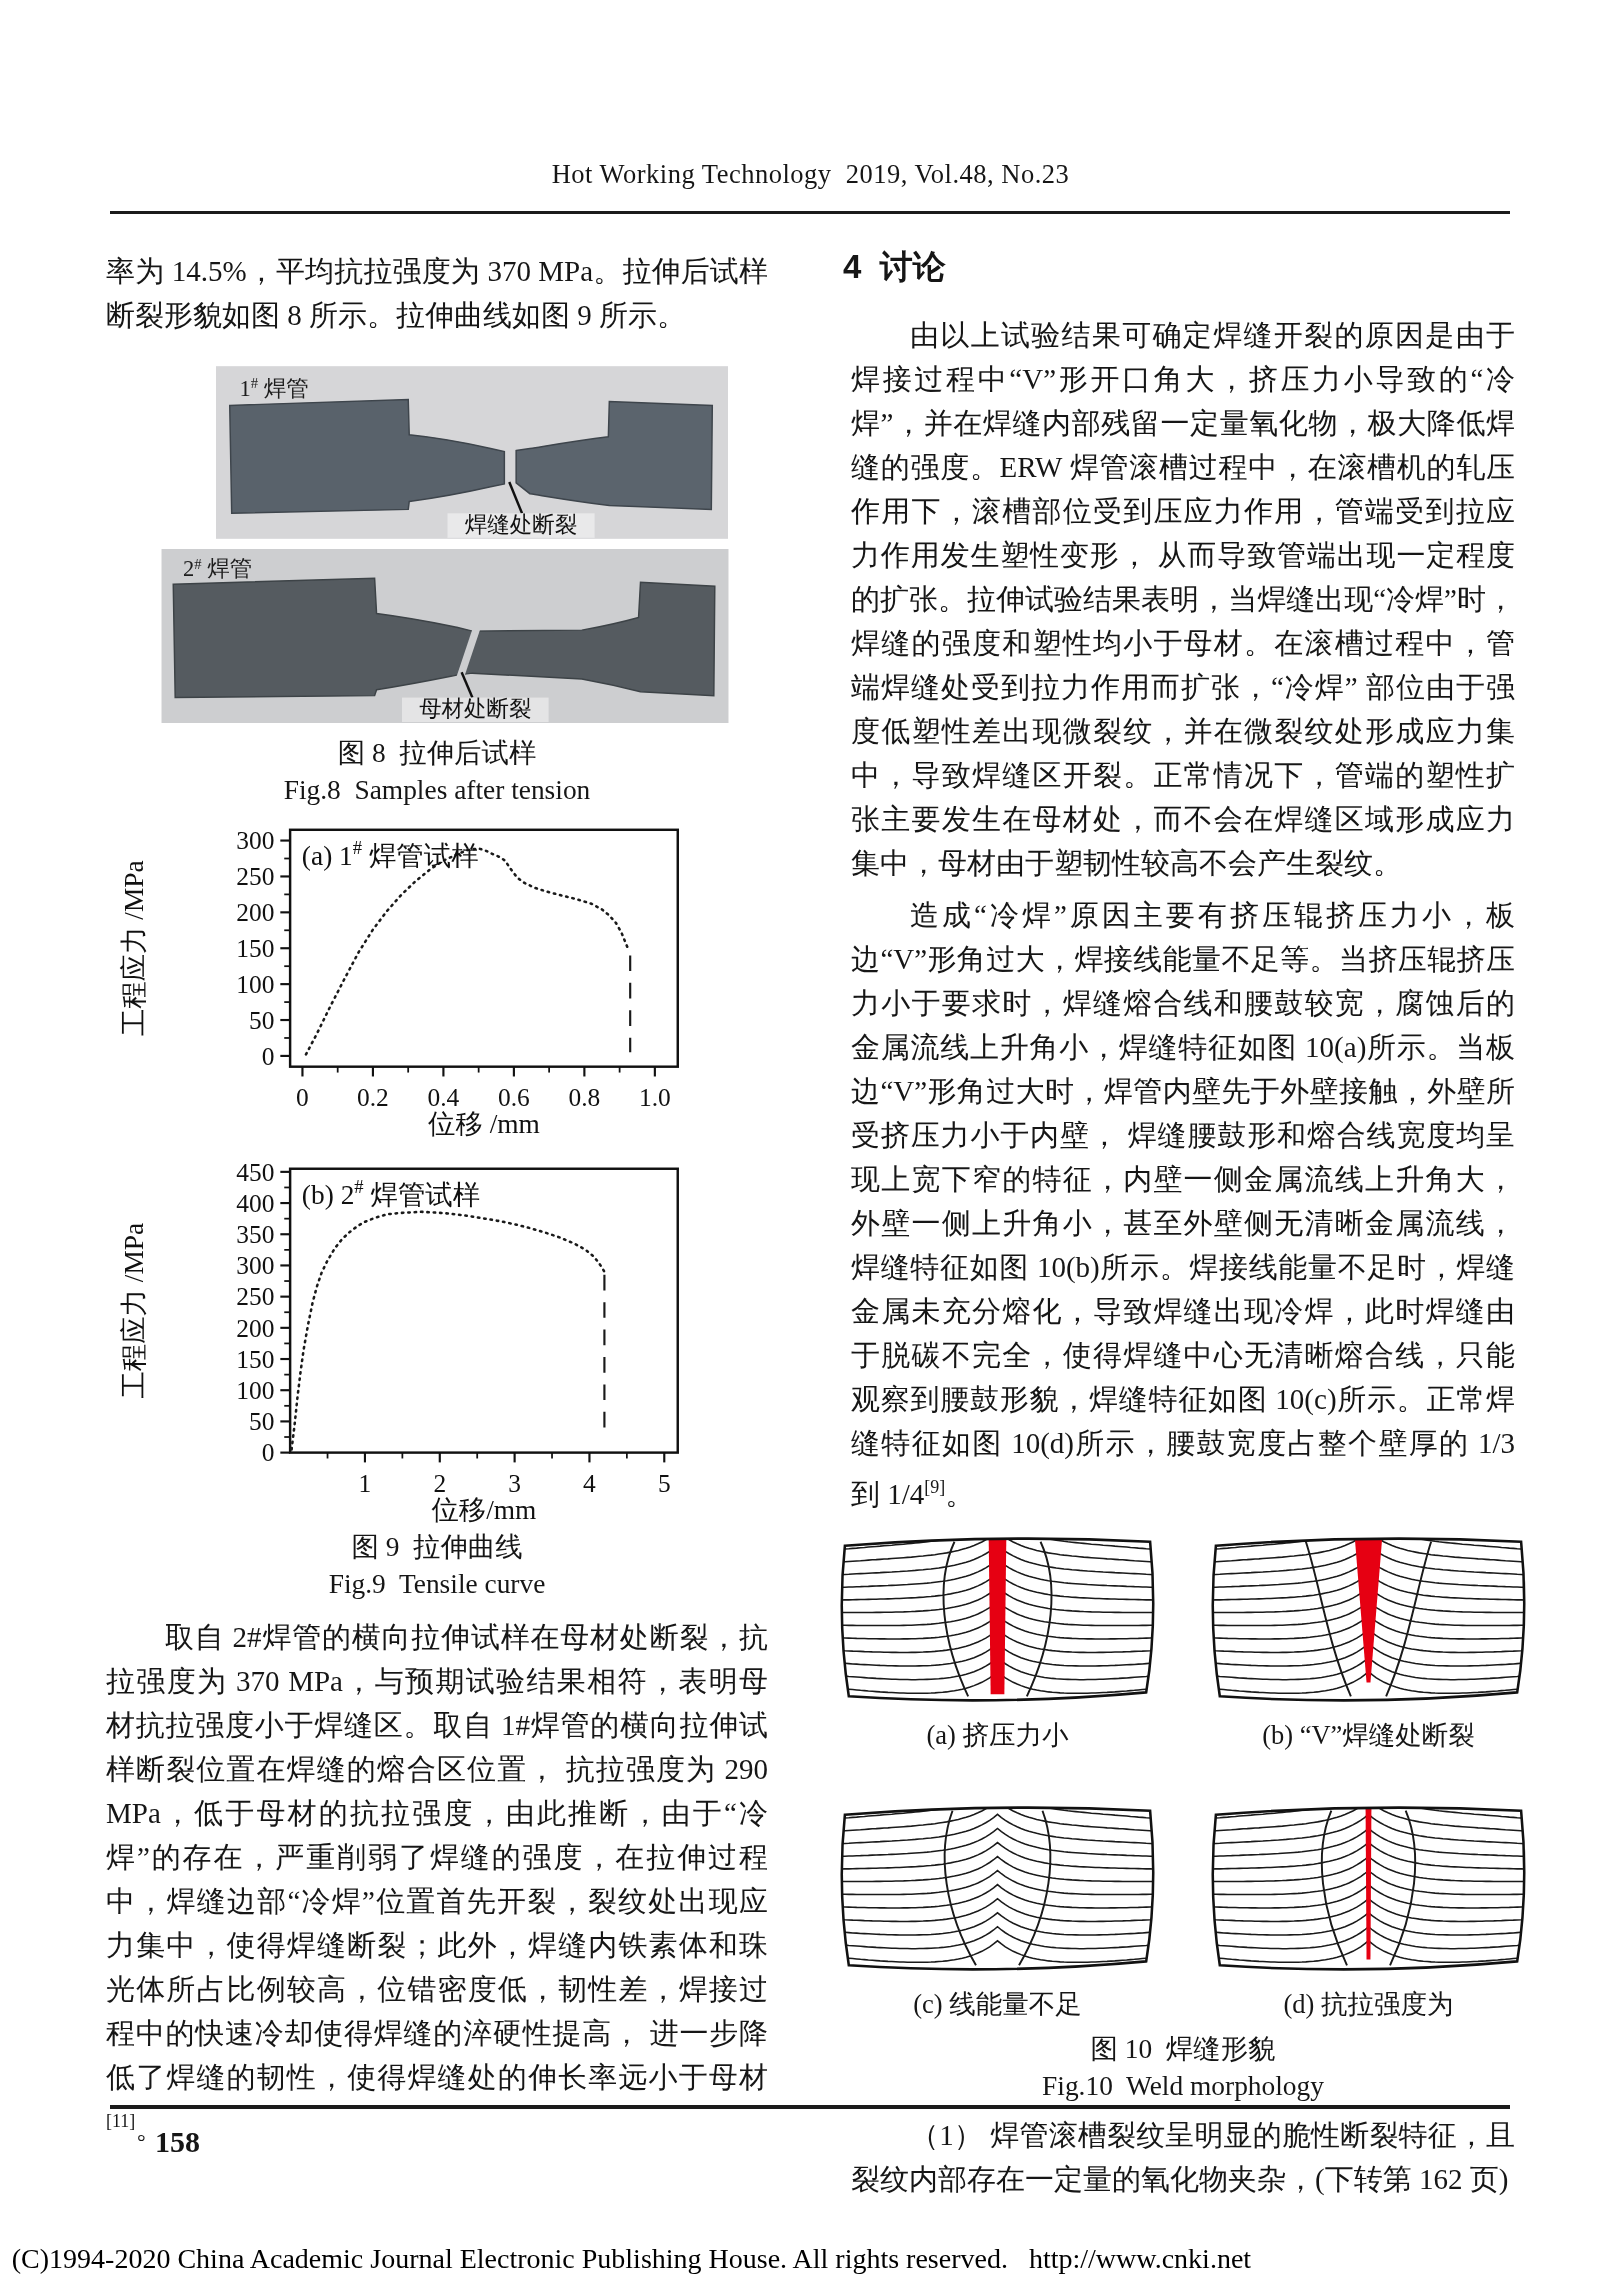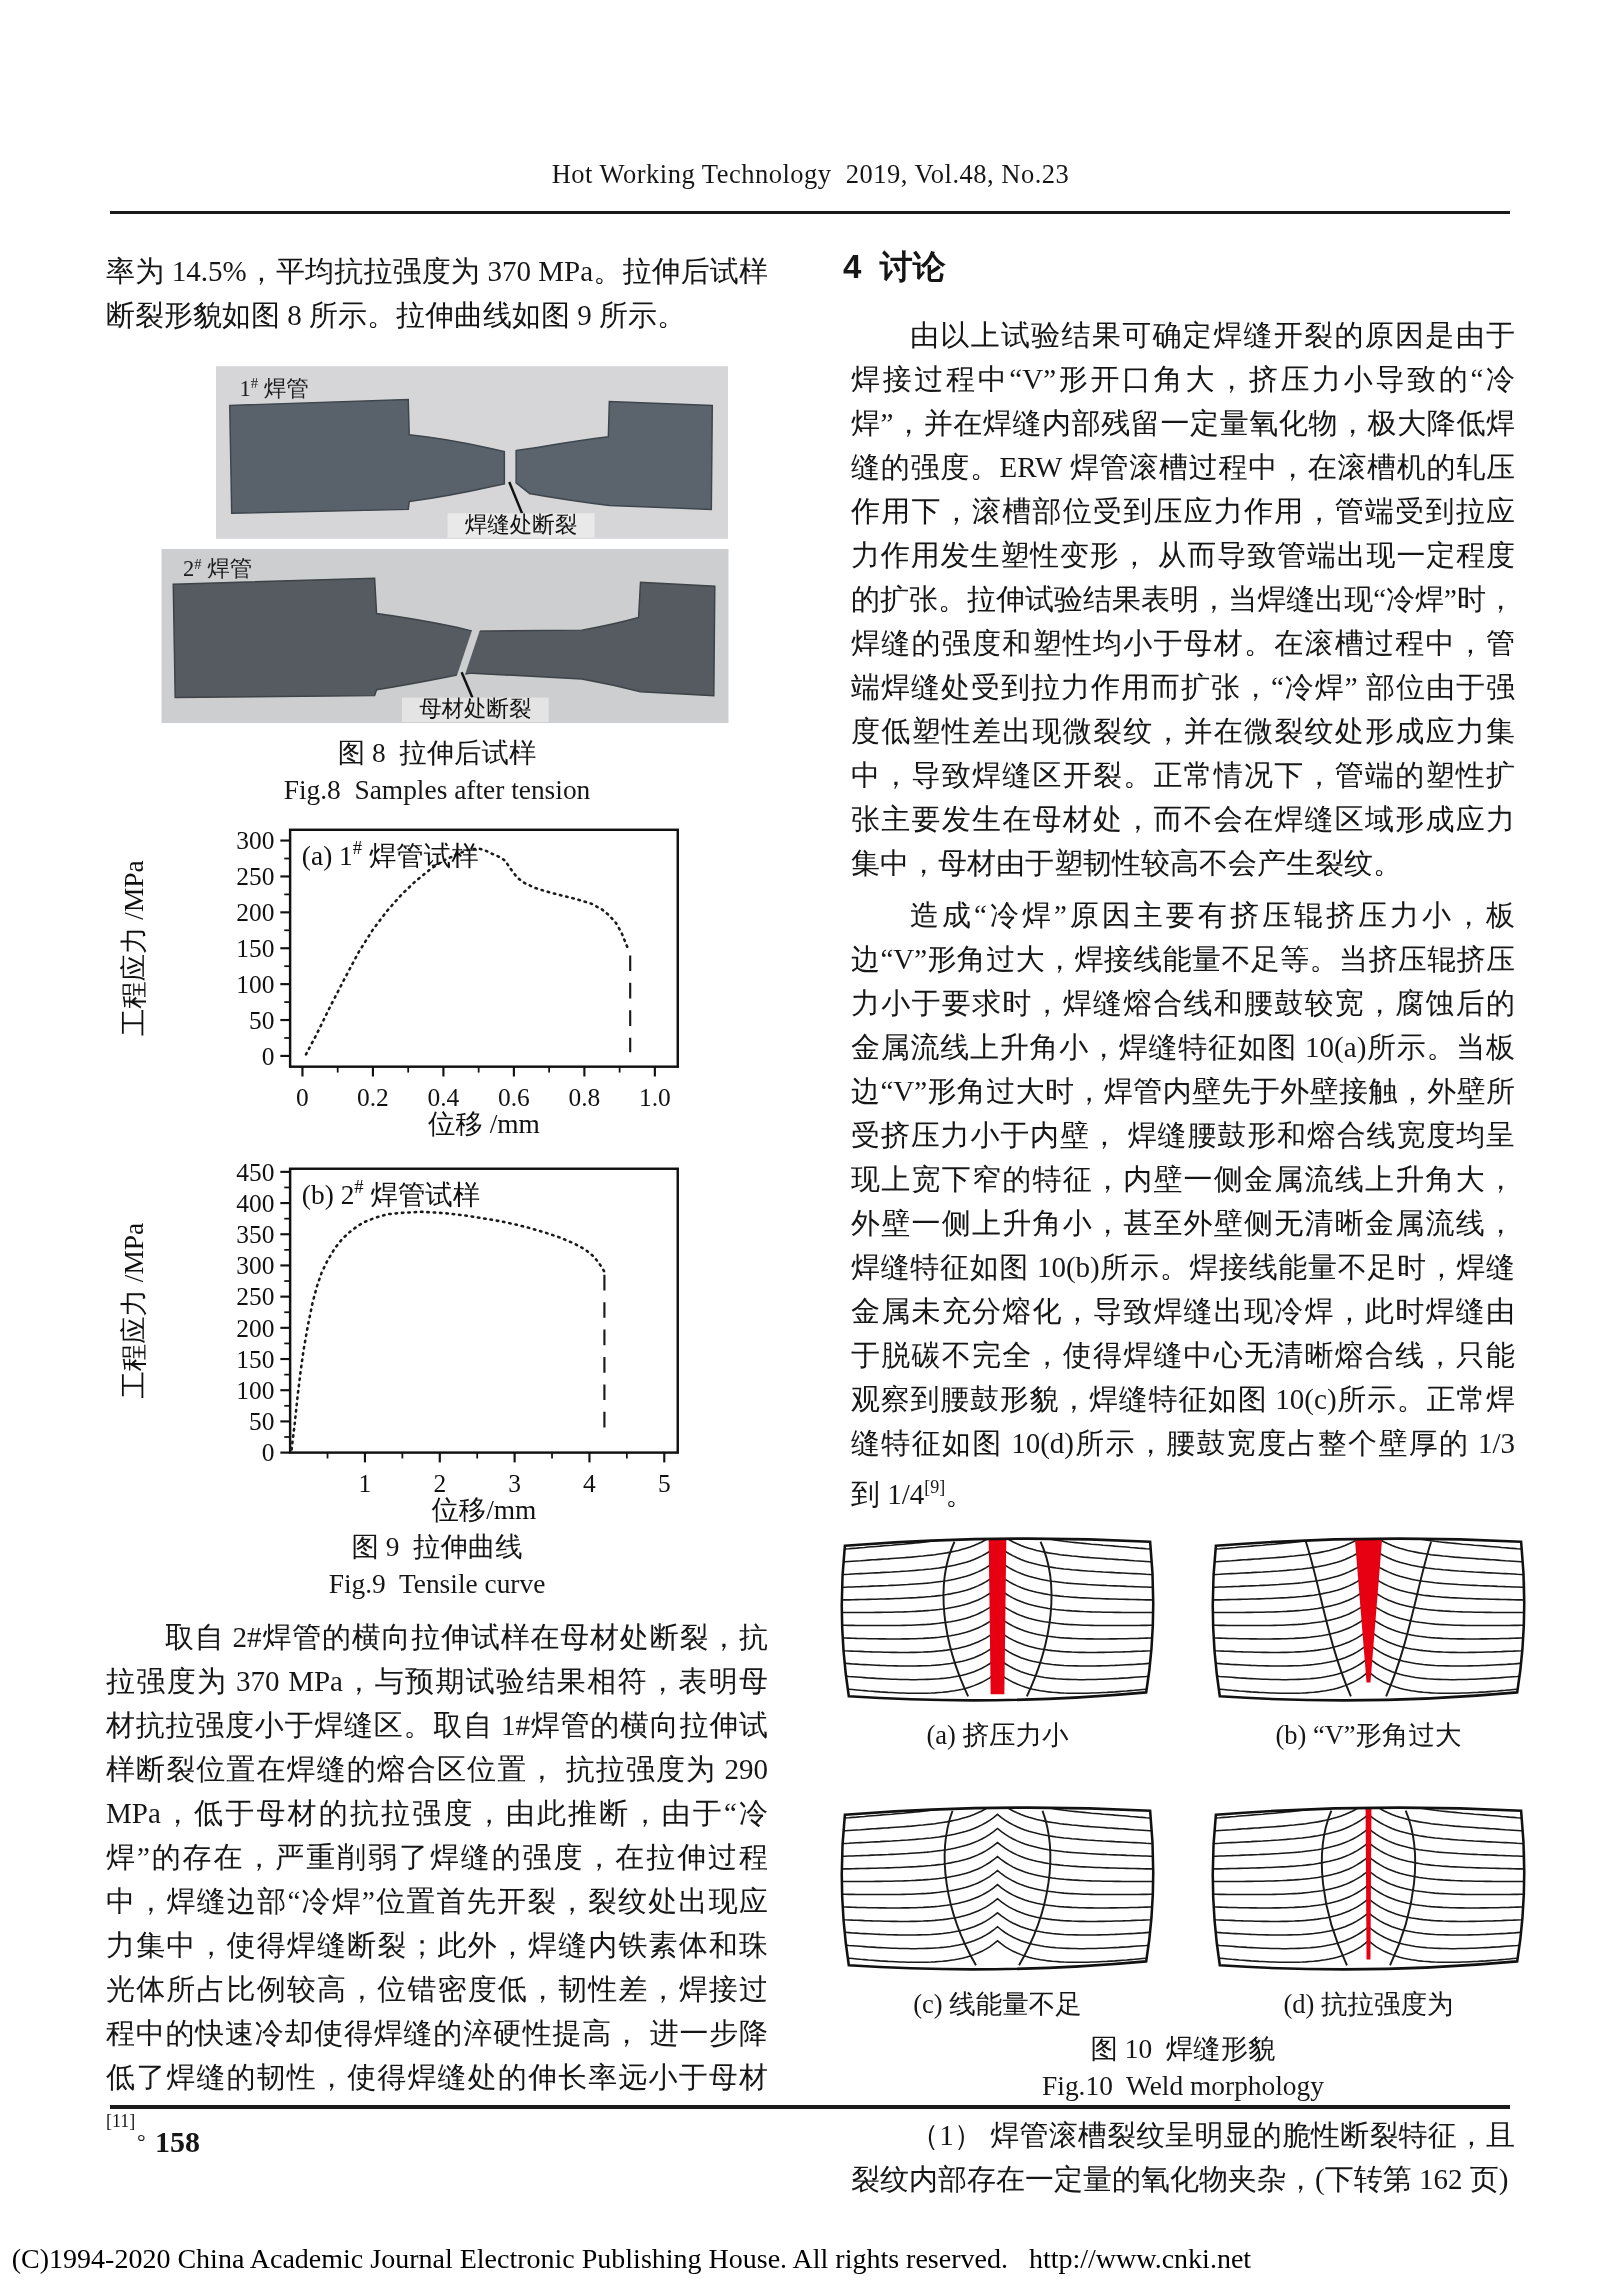--- a/index.html
+++ b/index.html
@@ -239,21 +239,21 @@
                 <path d="M2,122.9L6,123.1L10,123.4L14,123.6L18,123.8L22,123.9L26,124.1L30,124.3L34,124.4L38,124.6L42,124.7L46,124.8L50,124.9L54,125.0L58,125.1L62,125.1L66,125.2L70,125.2L74,125.2L78,125.1L82,125.1L86,124.9L90,124.8L94,124.6L98,124.4L102,124.1L106,123.7L110,123.3L114,122.8L118,122.2L122,121.6L126,120.8L130,119.8L134,118.8L138,117.5L142,116.1L146,114.5L150,112.6L154,110.5L158,108.0L162,105.2L166,101.9L170,105.2L174,108.0L178,110.5L182,112.6L186,114.5L190,116.1L194,117.5L198,118.8L202,119.8L206,120.8L210,121.6L214,122.2L218,122.8L222,123.3L226,123.7L230,124.1L234,124.4L238,124.6L242,124.8L246,124.9L250,125.1L254,125.1L258,125.2L262,125.2L266,125.2L270,125.1L274,125.1L278,125.0L282,124.9L286,124.8L290,124.7L294,124.6L298,124.4L302,124.3L306,124.1L310,123.9L314,123.8L318,123.6L322,123.4L326,123.1L330,122.9" fill="none" stroke="#1a1a1a" stroke-width="1.6"></path>
                 <path d="M2,135.8L6,136.1L10,136.3L14,136.6L18,136.9L22,137.1L26,137.4L30,137.6L34,137.8L38,138.0L42,138.2L46,138.4L50,138.5L54,138.7L58,138.8L62,138.9L66,139.0L70,139.0L74,139.0L78,139.0L82,139.0L86,138.9L90,138.8L94,138.7L98,138.5L102,138.2L106,137.9L110,137.5L114,137.0L118,136.5L122,135.8L126,135.0L130,134.1L134,133.1L138,131.9L142,130.5L146,128.8L150,127.0L154,124.8L158,122.3L162,119.5L166,116.3L170,119.5L174,122.3L178,124.8L182,127.0L186,128.8L190,130.5L194,131.9L198,133.1L202,134.1L206,135.0L210,135.8L214,136.5L218,137.0L222,137.5L226,137.9L230,138.2L234,138.5L238,138.7L242,138.8L246,138.9L250,139.0L254,139.0L258,139.0L262,139.0L266,139.0L270,138.9L274,138.8L278,138.7L282,138.5L286,138.4L290,138.2L294,138.0L298,137.8L302,137.6L306,137.4L310,137.1L314,136.9L318,136.6L322,136.3L326,136.1L330,135.8" fill="none" stroke="#1a1a1a" stroke-width="1.6"></path>
                 <path d="M2,148.6L6,149.0L10,149.3L14,149.7L18,150.0L22,150.3L26,150.6L30,150.9L34,151.2L38,151.4L42,151.7L46,151.9L50,152.1L54,152.3L58,152.5L62,152.6L66,152.8L70,152.9L74,152.9L78,153.0L82,153.0L86,152.9L90,152.9L94,152.7L98,152.6L102,152.3L106,152.1L110,151.7L114,151.2L118,150.7L122,150.1L126,149.3L130,148.4L134,147.4L138,146.2L142,144.8L146,143.2L150,141.3L154,139.2L158,136.7L162,133.9L166,130.6L170,133.9L174,136.7L178,139.2L182,141.3L186,143.2L190,144.8L194,146.2L198,147.4L202,148.4L206,149.3L210,150.1L214,150.7L218,151.2L222,151.7L226,152.1L230,152.3L234,152.6L238,152.7L242,152.9L246,152.9L250,153.0L254,153.0L258,152.9L262,152.9L266,152.8L270,152.6L274,152.5L278,152.3L282,152.1L286,151.9L290,151.7L294,151.4L298,151.2L302,150.9L306,150.6L310,150.3L314,150.0L318,149.7L322,149.3L326,149.0L330,148.6" fill="none" stroke="#1a1a1a" stroke-width="1.6"></path>
                 <path d="M2,161.4L6,161.9L10,162.3L14,162.7L18,163.1L22,163.5L26,163.9L30,164.2L34,164.6L38,164.9L42,165.2L46,165.5L50,165.7L54,166.0L58,166.2L62,166.4L66,166.6L70,166.7L74,166.8L78,166.9L82,166.9L86,166.9L90,166.9L94,166.8L98,166.7L102,166.5L106,166.2L110,165.9L114,165.5L118,164.9L122,164.3L126,163.6L130,162.7L134,161.7L138,160.5L142,159.1L146,157.5L150,155.7L154,153.5L158,151.1L162,148.2L166,145.0L170,148.2L174,151.1L178,153.5L182,155.7L186,157.5L190,159.1L194,160.5L198,161.7L202,162.7L206,163.6L210,164.3L214,164.9L218,165.5L222,165.9L226,166.2L230,166.5L234,166.7L238,166.8L242,166.9L246,166.9L250,166.9L254,166.9L258,166.8L262,166.7L266,166.6L270,166.4L274,166.2L278,166.0L282,165.7L286,165.5L290,165.2L294,164.9L298,164.6L302,164.2L306,163.9L310,163.5L314,163.1L318,162.7L322,162.3L326,161.9L330,161.4" fill="none" stroke="#1a1a1a" stroke-width="1.6"></path>
                 <path d="M102,12 C116,55 124,115 148,170" fill="none" stroke="#1a1a1a" stroke-width="2"></path>
                 <path d="M230,12 C216,55 208,115 184,170" fill="none" stroke="#1a1a1a" stroke-width="2"></path>
                 <polygon points="152,8 180,8 168,156 164,156" fill="#e60012"></polygon>
               </g>
               <path d="M10,16 Q166,4 322,12 Q330,92 318,166 Q166,180 14,170 Q2,92 10,16 Z" fill="none" stroke="#111" stroke-width="2.6"></path>
             </svg>
-          <div class="panel-caption">(b) “V”形角过大</div>
+          <div class="panel-caption">(b) “V”焊缝处断裂</div>
         </figure>
         <figure>
           <svg class="panel-svg" width="325" height="180" viewBox="0 0 332 184">
               <defs>
                 <clipPath id="panelclip2">
                   <path d="M10,16 Q166,4 322,12 Q330,92 318,166 Q166,180 14,170 Q2,92 10,16 Z"></path>
                 </clipPath>
               </defs>
               <g clip-path="url(#panelclip2)">
                 <path d="M2,20.2L6,19.9L10,19.5L14,19.2L18,18.8L22,18.5L26,18.1L30,17.8L34,17.4L38,17.1L42,16.8L46,16.5L50,16.1L54,15.8L58,15.5L62,15.1L66,14.8L70,14.5L74,14.1L78,13.7L82,13.3L86,12.9L90,12.5L94,12.1L98,11.6L102,11.0L106,10.5L110,9.8L114,9.1L118,8.4L122,7.5L126,6.6L130,5.5L134,4.3L138,3.0L142,1.5L146,-0.2L150,-2.2L154,-4.4L158,-6.9L162,-9.8L166,-13.0L170,-9.8L174,-6.9L178,-4.4L182,-2.2L186,-0.2L190,1.5L194,3.0L198,4.3L202,5.5L206,6.6L210,7.5L214,8.4L218,9.1L222,9.8L226,10.5L230,11.0L234,11.6L238,12.1L242,12.5L246,12.9L250,13.3L254,13.7L258,14.1L262,14.5L266,14.8L270,15.1L274,15.5L278,15.8L282,16.1L286,16.5L290,16.8L294,17.1L298,17.4L302,17.8L306,18.1L310,18.5L314,18.8L318,19.2L322,19.5L326,19.9L330,20.2" fill="none" stroke="#1a1a1a" stroke-width="1.6"></path>

